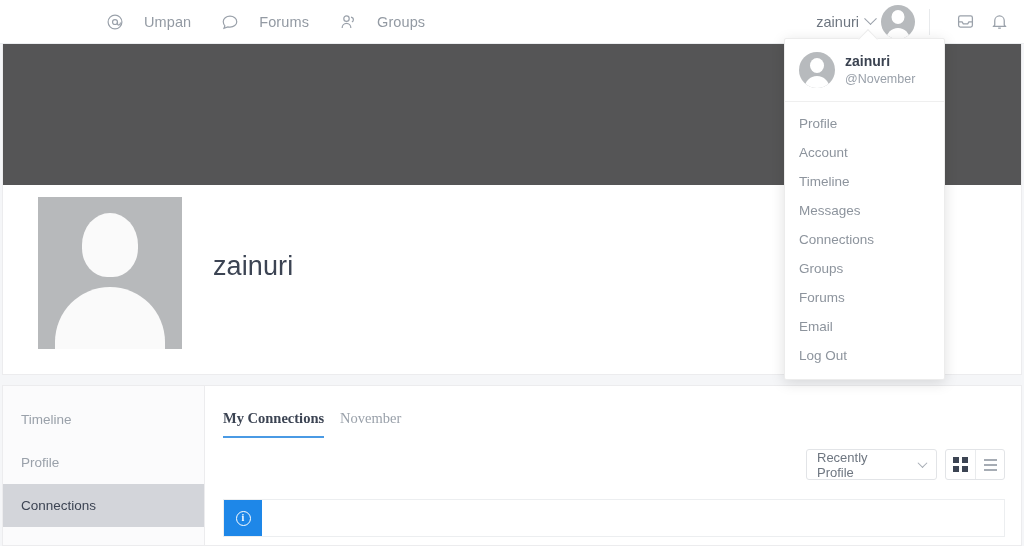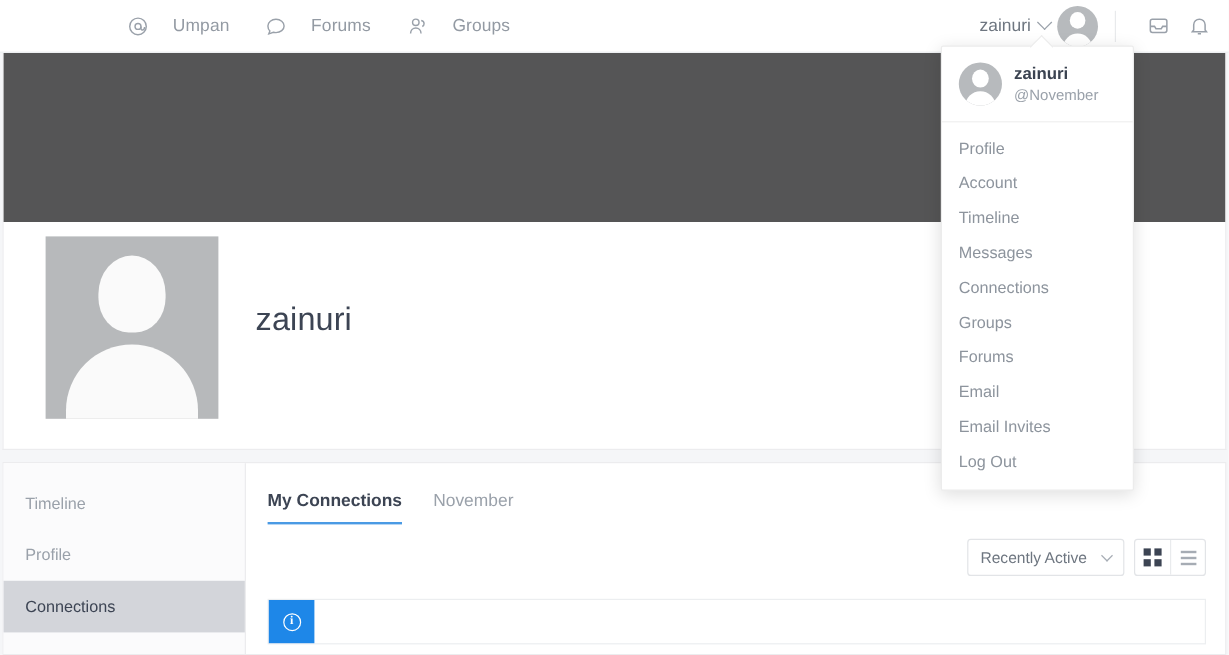--- a/index.html
+++ b/index.html
@@ -76,21 +76,21 @@
   .profile-sub { font-size: 13.5px; color: #959ca5; margin-top: 12px; }
 
   
   .content-row { position: absolute; top: 385px; left: 2px; width: 1020px; height: 161px;
                  display: flex; border: 1px solid #ececee; background: #fff; }
   .side { width: 202px; flex: none; background: #fbfbfc; border-right: 1px solid #ececee; padding-top: 12px; }
   .side-item { font-size: 13.5px; color: #9aa1aa; padding: 14px 18px; cursor: pointer; }
   .side-item.active { background: #d3d5da; color: #3c4453; }
 
   .main { flex: 1; position: relative; padding: 0; }
-  .tabs { display: flex; gap: 26px; padding: 24px 0 0 18px; }
+  .tabs { display: flex; gap: 16px; padding: 24px 0 0 18px; font-family: Liberation Serif, serif; }
   .tab { font-size: 14.5px; color: #9aa1aa; padding-bottom: 9px; cursor: pointer; }
   .tab.active { color: #3c4453; font-weight: bold; border-bottom: 2.5px solid #4a9ae4; }
 
   .toolbar { position: absolute; right: 16px; top: 63px; display: flex; align-items: center; gap: 8px; }
   .select { display: flex; align-items: center; justify-content: space-between; gap: 12px;
             width: 131px; height: 31px; padding: 0 10px; background: #fff;
             border: 1px solid #e2e4e7; border-radius: 3px; cursor: pointer; }
   .select span { font-size: 13px; color: #6e7680; }
   .sel-chev { width: 7px; height: 7px; border-right: 1.3px solid #a6acb4; border-bottom: 1.3px solid #a6acb4;
               transform: rotate(45deg) translate(-1px,-1px); }
@@ -199,21 +199,21 @@
 
     <div class="main">
 
       <div class="tabs">
         <div class="tab active">My Connections</div>
         <div class="tab">November</div>
       </div>
 
       <div class="toolbar">
         <div class="select">
-          <span>Recently Active</span>
+          <span>Recently Profile</span>
           <span class="sel-chev"></span>
         </div>
         <div class="viewtoggle">
           <div class="vbtn">
             <span class="grid-ico">
                 <i></i>
                 <i></i>
                 <i></i>
                 <i></i>
               </span>
@@ -251,18 +251,17 @@
     </div>
     <div class="dd-list">
       <div class="dd-item">Profile</div>
       <div class="dd-item">Account</div>
       <div class="dd-item">Timeline</div>
       <div class="dd-item">Messages</div>
       <div class="dd-item">Connections</div>
       <div class="dd-item">Groups</div>
       <div class="dd-item">Forums</div>
       <div class="dd-item">Email</div>
-      <div class="dd-item">Email Invites</div>
       <div class="dd-item">Log Out</div>
     </div>
   </div>
 
 </div>
 
 </body></html>

